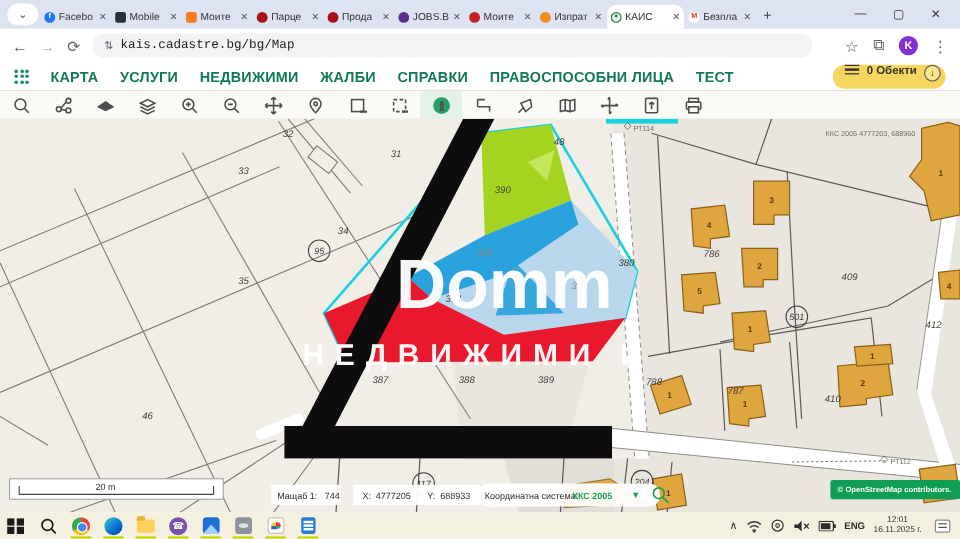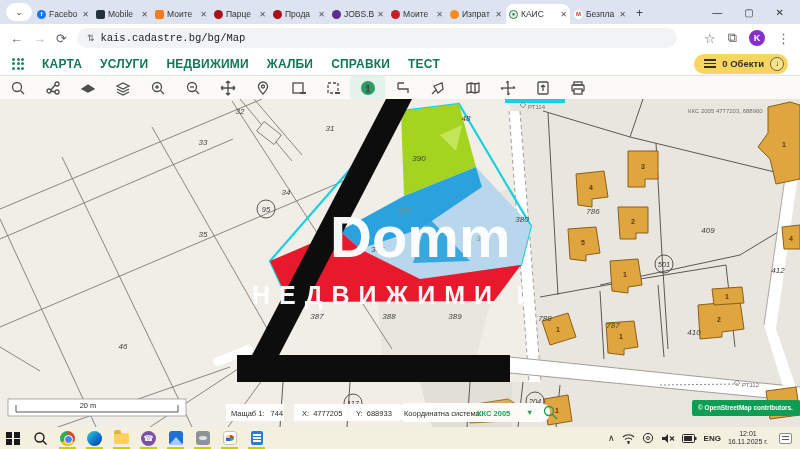--- a/index.html
+++ b/index.html
@@ -28,21 +28,21 @@
   .urlpill .site-ic { font-size:9px; color:#5f6368; }
   .urltext { font-size:10.5px; color:#202124;font-family:Liberation Mono, monospace; }
   .addr-right { display:flex; align-items:center; gap:12px; margin-left:auto; }
   .avatar { width:16px; height:16px; border-radius:50%; background:#8430ce; color:#fff; font-size:9px; font-weight:bold; display:flex; align-items:center; justify-content:center; }
 
   
   .sitenav { position:absolute; left:0; top:52px; width:800px; height:24px; background:#fff; border-bottom:1px solid #eceae4; display:flex; align-items:center; gap:18px; padding:0 12px; }
   .gridic { display:grid; grid-template-columns:repeat(3,3px); grid-gap:1.5px; }
   .gridic i { width:3px; height:3px; border-radius:50%; background:#1d8a5e; }
   .snav-item { color:#117a53; font-size:12px; font-weight:bold; letter-spacing:.2px; }
-  .objpill { margin-left:auto; height:20px; background:#f6d661; border-radius:11px; display:flex; align-items:center; gap:6px; padding:0 4px 0 10px; }
+  .objpill { margin-left:auto; height:20px; background:#f6d661; border-radius:11px; display:flex; gap:6px; padding:0 4px 0 10px; }
   .objpill .burger { width:12px; display:flex; flex-direction:column; gap:2px; }
   .objpill .burger i { height:1.6px; background:#33302a; }
   .objlabel { font-size:9.5px; font-weight:bold; color:#33302a; }
   .objdl { width:14px; height:14px; border-radius:50%; border:1px solid #6b6350; color:#33302a; font-size:8px; display:flex; align-items:center; justify-content:center; background:#f9e48e; }
 
   
   .mtoolbar { position:absolute; left:0; top:76px; width:800px; height:23px; background:#fbfaf7; box-shadow:0 1px 3px rgba(0,0,0,.18); display:flex; align-items:center; }
   .tool { width:35px; height:23px; display:flex; align-items:center; justify-content:center; }
   .tool svg { stroke:#4d4d4d; fill:none; stroke-width:1.3; }
   .tool.info-active { background:#e4f2e9; border-radius:3px; }
@@ -179,20 +179,21 @@
         <i></i>
         <i></i>
         <i></i>
         <i></i>
       </span>
     <span class="snav-item">КАРТА</span>
     <span class="snav-item">УСЛУГИ</span>
     <span class="snav-item">НЕДВИЖИМИ</span>
     <span class="snav-item">ЖАЛБИ</span>
     <span class="snav-item">СПРАВКИ</span>
+    <span class="snav-item">ПРАВОСПОСОБНИ ЛИЦА</span>
     <span class="snav-item">ТЕСТ</span>
     <div class="objpill">
       <span class="burger">
           <i></i>
           <i></i>
           <i></i>
         </span>
       <span class="objlabel">0 Обекти</span>
       <span class="objdl">↓</span>
     </div>

